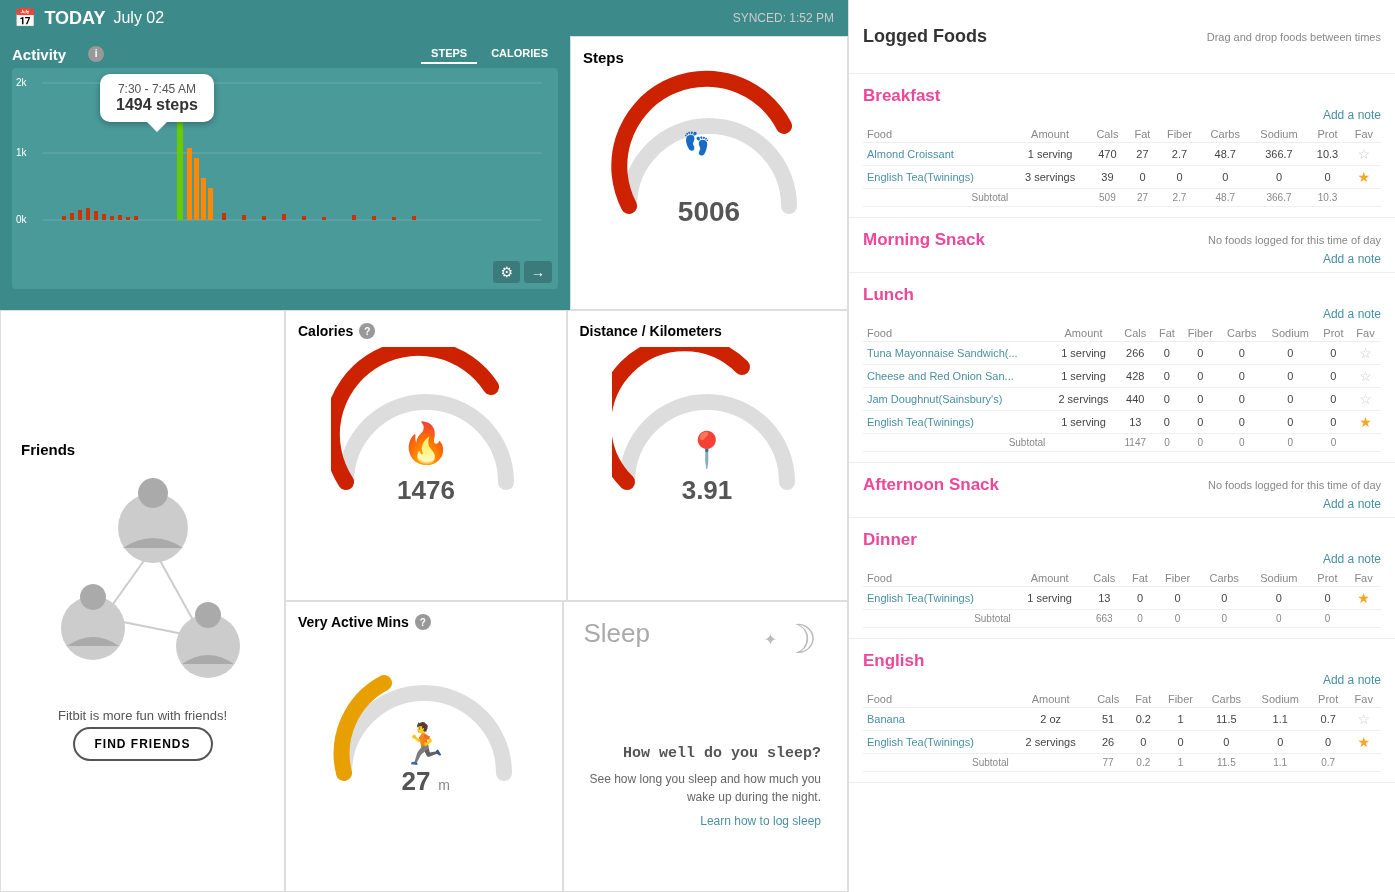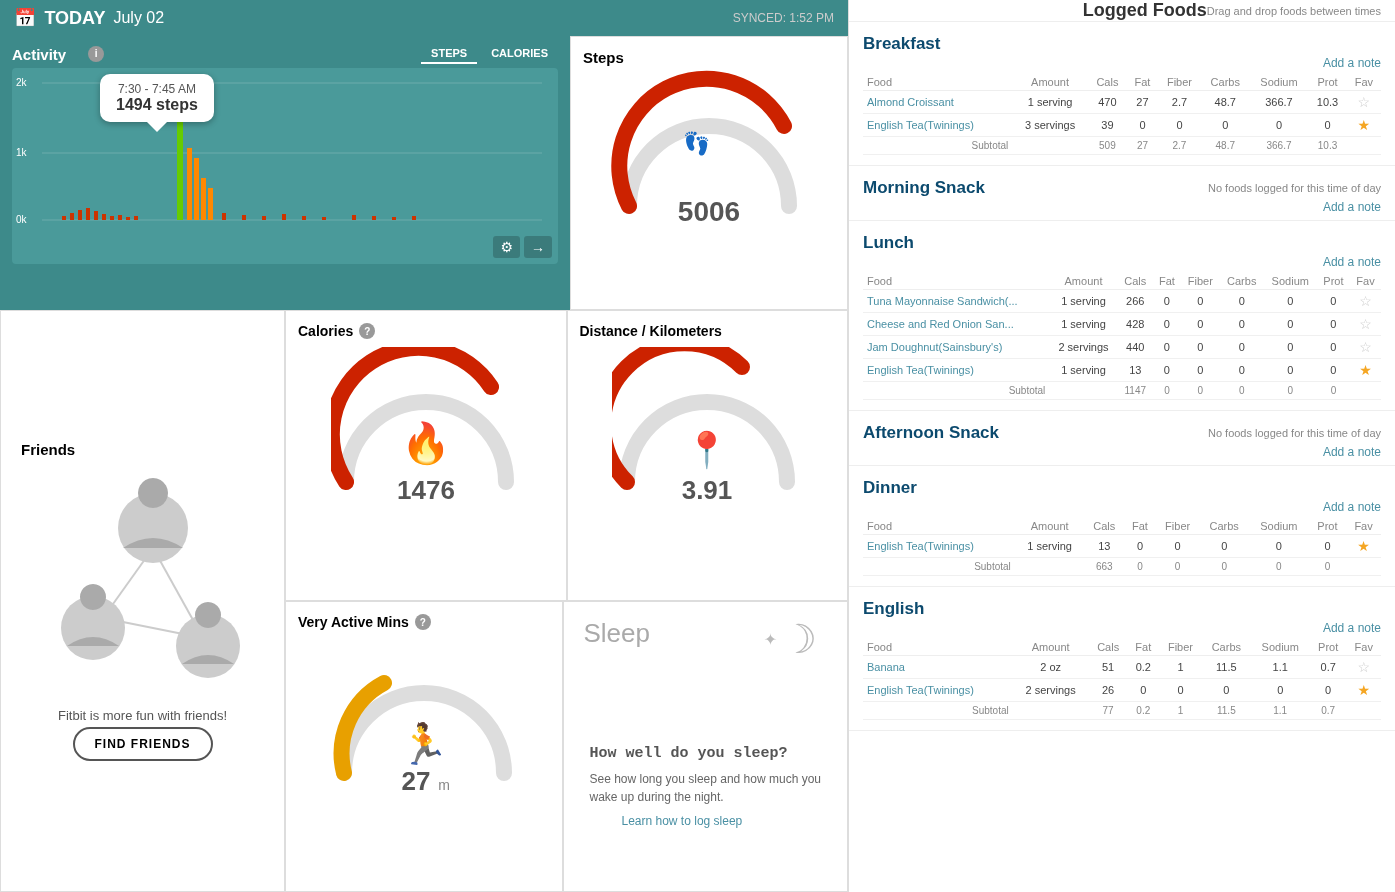--- a/index.html
+++ b/index.html
@@ -23,49 +23,49 @@
     .activity-tab { color: white; font-size: 11px; font-weight: bold; padding: 3px 10px; cursor: pointer; border-bottom: 2px solid transparent; }
     .activity-tab.active { border-bottom: 2px solid white; }
 
     
     .tooltip-bubble { position: absolute; top: 38px; left: 100px; background: white; border-radius: 10px; padding: 8px 16px; text-align: center; z-index: 10; box-shadow: 0 2px 6px rgba(0,0,0,0.3); }
     .tooltip-bubble::after { content: ''; position: absolute; bottom: -10px; left: 50%; transform: translateX(-50%); border: 10px solid transparent; border-top-color: white; border-bottom: 0; }
     .tooltip-time { font-size: 12px; color: #555; }
     .tooltip-steps { font-size: 16px; font-weight: bold; color: #333; }
 
     
-    .chart-area { background: #4a9a9a; border-radius: 4px; padding: 8px 8px 20px; position: relative; height: 196px; }
+    .chart-area { background: #4a9a9a; border-radius: 4px; padding: 8px 8px 20px; position: relative; height: 221px; }
     .chart-btn { background: rgba(0,0,0,0.2); border: none; border-radius: 3px; color: white; padding: 3px 7px; cursor: pointer; font-size: 14px; }
 
     
     .bottom-row { display: flex; height: 582px; }
     .friends-panel { width: 285px; background: white; border: 1px solid #ddd; display: flex; flex-direction: column; align-items: center; justify-content: center; padding: 20px; }
     .friends-title { font-size: 15px; font-weight: bold; align-self: flex-start; margin-bottom: 20px; }
     .friends-avatars { position: relative; width: 180px; height: 220px; margin-bottom: 10px; }
     .friends-text { font-size: 13px; color: #555; text-align: center; margin-bottom: 4px; }
     .find-friends-btn { border: 2px solid #555; border-radius: 20px; padding: 8px 20px; font-size: 12px; font-weight: bold; background: white; cursor: pointer; letter-spacing: 1px; }
 
     .right-metrics { display: flex; flex-direction: column; flex: 1; }
     .metrics-top { display: flex; height: 291px; }
-    .metrics-bottom { display: flex; height: 291px; }
+    .metrics-bottom { display: flex; height: 291px; text-align: right; }
     .metric-card { flex: 1; background: white; border: 1px solid #ddd; display: flex; flex-direction: column; align-items: center; padding: 12px; position: relative; }
     .metric-title { font-size: 14px; font-weight: bold; align-self: flex-start; margin-bottom: 8px; display: flex; align-items: center; gap: 6px; }
 
     
     .sleep-card { flex: 1; background: white; border: 1px solid #ddd; display: flex; flex-direction: column; padding: 16px; position: relative; justify-content: center; align-items: center; }
 
     
     .right-panel { flex: 1; background: white; border-left: 1px solid #ddd; overflow-y: auto; }
-    .logged-foods-header { display: flex; justify-content: flex-end; align-items: center; padding: 0 14px; border-bottom: 1px solid #eee; }
+    .logged-foods-header { display: flex; justify-content: space-between; align-items: center; padding: 26px 14px; border-bottom: 1px solid #eee; }
     .logged-foods-title { font-size: 18px; font-weight: bold; color: #333; }
     .drag-drop-text { font-size: 11px; color: #888; }
 
     .meal-section { padding: 6px 14px; border-bottom: 1px solid #eee; }
     .meal-header { display: flex; justify-content: space-between; align-items: center; margin: 6px 0 2px; }
-    .meal-name { font-size: 17px; font-weight: bold; color: #0c4a6e; }
+    .meal-name { font-size: 17px; font-weight: bold; color: #ec4899; }
     .meal-meta { font-size: 11px; color: #888; }
     .add-note { font-size: 12px; color: #4a90a4; cursor: pointer; text-align: right; display: block; }
 
     .food-table { width: 100%; border-collapse: collapse; font-size: 11px; margin: 4px 0; }
     .food-table th { color: #888; text-align: left; font-weight: normal; padding: 2px 4px; border-bottom: 1px solid #eee; margin-top: 46px; }
     .food-table th:not(:first-child) { text-align: center; }
     .food-table td { padding: 3px 4px; border-bottom: 1px solid #f0f0f0; vertical-align: middle; }
     .food-table td:not(:first-child) { text-align: center; color: #444; }
     .food-table td.food-name { color: #4a90a4; cursor: pointer; }
     .food-table tr.subtotal td { color: #888; font-size: 10px; border-top: 1px solid #ddd; }

